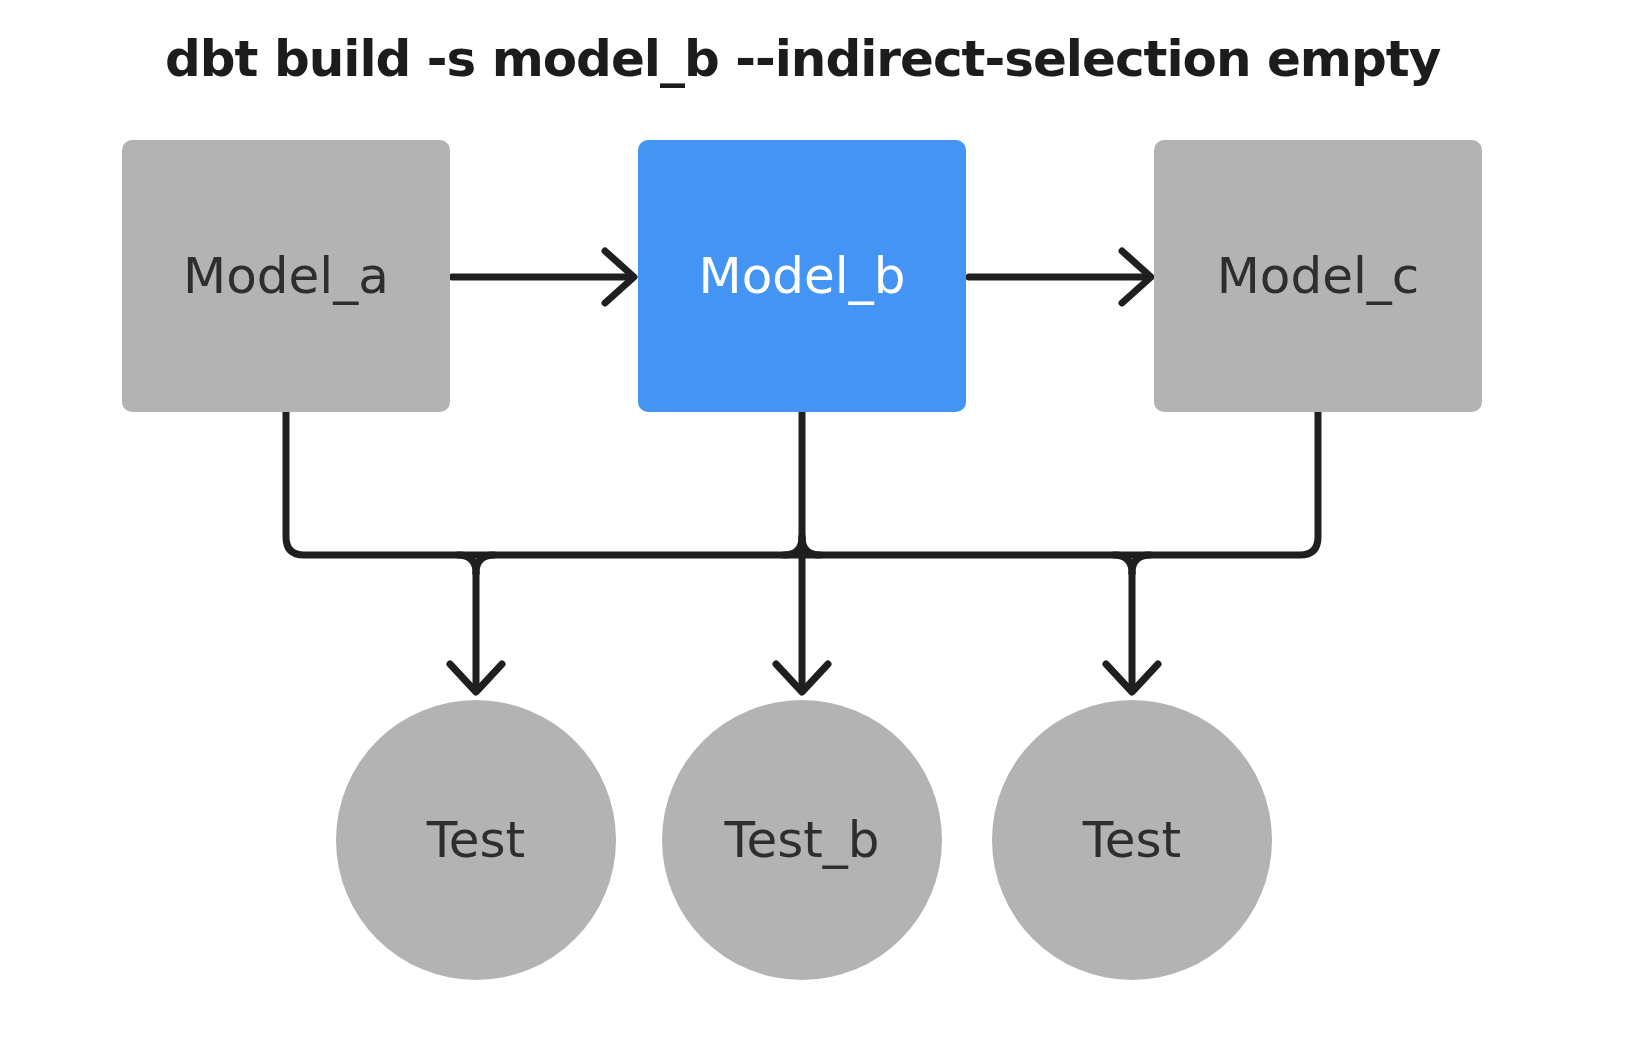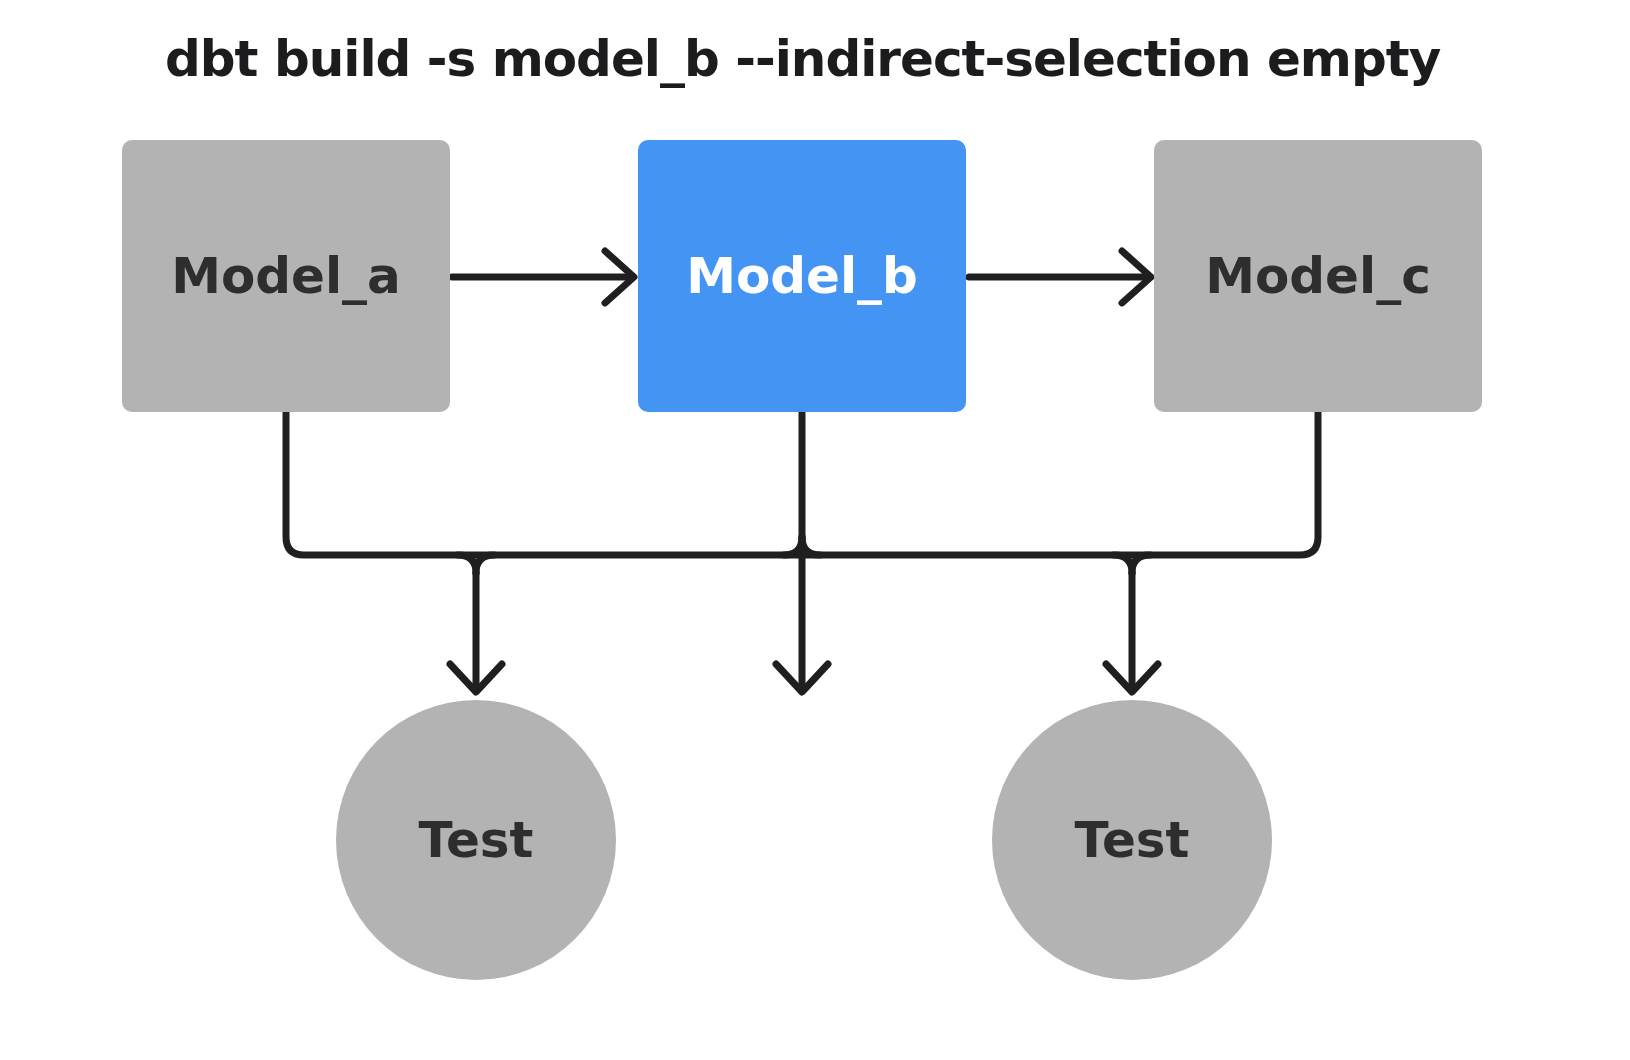--- a/index.html
+++ b/index.html
@@ -9,21 +9,21 @@
   }
   .title {
     position:absolute; left:165px; top:30px;
     font-size:50px; font-weight:600; color:#1c1c1e; letter-spacing:-1px;
     white-space:nowrap;
   }
   .edges { position:absolute; left:0; top:0; width:1630px; height:1060px; }
   .edges path { fill:none; stroke:#1f1f1f; stroke-width:7; stroke-linecap:round; stroke-linejoin:round; }
   .node {
     position:absolute; display:flex; align-items:center; justify-content:center;
-    color:#2e2e2e; font-size:50px; font-weight:700; text-align:right;
+    color:#2e2e2e; font-size:50px; font-weight:400; text-align:right;
   }
   .box { width:328px; height:272px; top:140px; border-radius:10px; background:#b3b3b3; }
   .box.selected { background:#4494f4; color:#ffffff; }
   .box-a { left:122px; }
   .box-b { left:638px; }
   .box-c { left:1154px; }
   .circle { width:280px; height:280px; top:700px; border-radius:50%; background:#b3b3b3; }
   .circle-ab { left:336px; }
   .circle-b  { left:662px; }
   .circle-bc { left:992px; }
@@ -86,19 +86,24 @@
   </div>
   <div class="node box box-c">
     <span>Model_c</span>
   </div>
 
   <div class="node circle circle-ab">
     <div class="label-lines">
       <span>Test</span>
     </div>
   </div>
+  <div class="node circle circle-b">
+    <div class="label-lines">
+      <span>Test_b</span>
+    </div>
+  </div>
   <div class="node circle circle-bc">
     <div class="label-lines">
       <span>Test</span>
     </div>
   </div>
 
 </div>
 
 </body></html>

